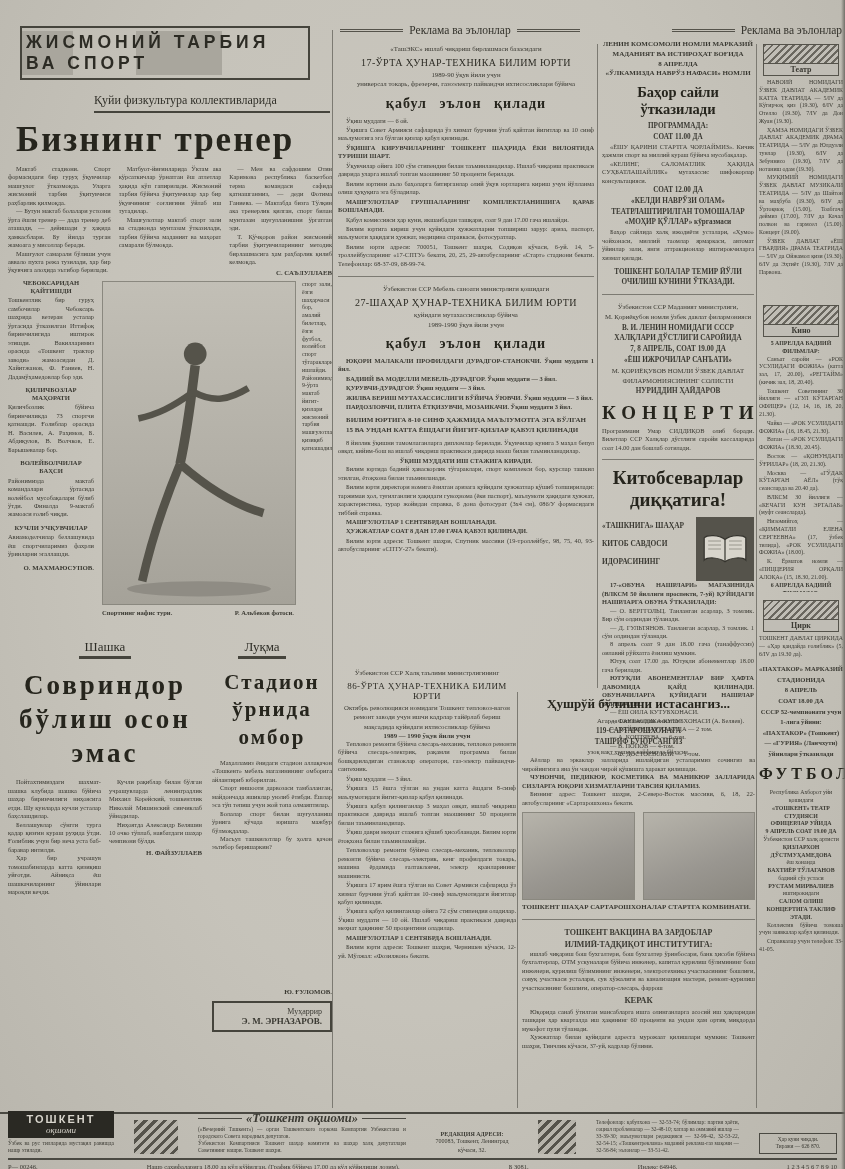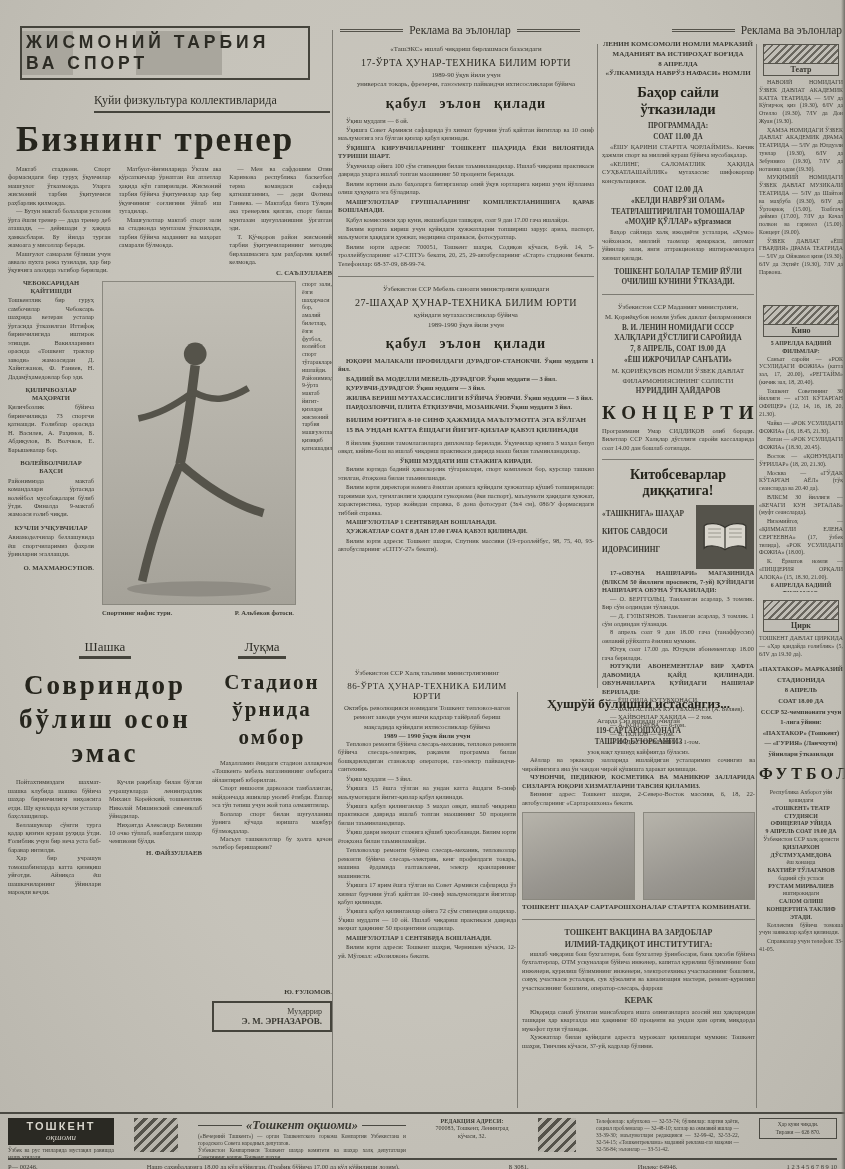--- a/index.html
+++ b/index.html
@@ -56,21 +56,21 @@
   .adlist .par{margin-bottom:1px;}
   #midC{position:absolute;left:338px;top:668px;width:178px;height:442px;overflow:hidden;}
   
   #midright{position:absolute;left:602px;top:40px;width:152px;}
   .venue{font-size:7px;font-weight:bold;text-align:center;line-height:1.4;}
   .springhead{font-size:14.5px;font-weight:bold;text-align:center;margin:5px 0 3px 0;color:#26251d;}
   .rail{font-size:7.2px;font-weight:bold;text-align:center;margin-top:5px;line-height:1.4;}
   .cline{font-size:6.8px;text-align:center;line-height:1.5;}
   .cbold{font-size:7.2px;font-weight:bold;text-align:center;line-height:1.5;}
   .concert-big{font-size:19px;font-weight:bold;text-align:center;letter-spacing:6px;margin:5px 0 3px 0;color:#26251d;}
-  .bookshead{font-size:14px;font-weight:bold;text-align:center;margin:4px 0 6px 0;color:#26251d;}
+  .bookshead{font-size:19px;font-weight:bold;text-align:center;margin:4px 0 6px 0;color:#26251d;}
   .bookrow{display:flex;gap:6px;}
   .bookorg{flex:1;font-size:7.4px;font-weight:bold;line-height:2.4;}
   .bookicon{width:58px;height:64px;background:#55534b;display:flex;align-items:center;justify-content:center;}
   
   #midlow{position:absolute;left:522px;top:694px;width:233px;}
   .hairhead{font-size:13px;font-weight:bold;text-align:center;margin:2px 0 4px 0;color:#26251d;}
   .photos{display:flex;gap:8px;margin-top:5px;}
   .photo2{flex:1;height:86px;border:1px solid #8a887f;background:linear-gradient(160deg,#b7b4ab,#999690 60%,#8a877f);}
   .capt{font-size:7px;font-weight:bold;text-align:left;margin-top:3px;line-height:1.35;}
   .vactitle{font-size:8px;font-weight:bold;text-align:center;line-height:1.4;margin-top:7px;}
@@ -79,21 +79,21 @@
   #farright{position:absolute;left:759px;top:44px;width:84px;}
   .decor{width:74px;margin:0 auto 3px auto;border:1px solid #55534b;background:#c0bdb5;}
   .decor .hatch{height:18px;background:repeating-linear-gradient(135deg,#6a675f 0 2px,#c0bdb5 2px 5px);}
   .decor .lbl{text-align:center;font-size:8px;font-weight:bold;border-top:1px solid #55534b;padding:1px 0;}
   .frlist{font-size:5.9px;line-height:1.32;text-align:justify;overflow:hidden;}
   .frlist .par{margin-bottom:1px;}
   .stad{font-size:6.6px;font-weight:bold;text-align:center;line-height:1.6;margin:6px 0;}
   .futbol{font-size:16px;font-weight:bold;letter-spacing:4px;text-align:center;margin:6px 0;color:#26251d;}
   
   #footer{position:absolute;left:0;top:1112px;width:845px;height:57px;border-top:2px solid #4a4942;}
-  .frow{position:absolute;left:8px;right:8px;top:4px;height:36px;display:flex;gap:20px;align-items:flex-start;}
+  .frow{position:absolute;left:8px;right:8px;top:4px;height:36px;display:flex;gap:20px;align-items:flex-end;}
   .flogo{width:106px;}
   .flogo .box{background:#2a2923;color:#d8d5cc;text-align:center;padding:2px 0 3px 0;}
   .flogo .l1{font-family:"Liberation Sans",sans-serif;font-weight:bold;font-size:11px;letter-spacing:2px;}
   .flogo .l2{font-style:italic;font-size:9px;}
   .ftag{font-size:5.5px;line-height:1.3;margin-top:2px;text-align:justify;}
   .fhatch{width:44px;height:34px;background:repeating-linear-gradient(135deg,#55534b 0 3px,#b7b4ab 3px 7px);}
   .fmast{width:208px;}
   .fmast .ttl{display:flex;align-items:center;gap:4px;font-size:12.5px;font-weight:bold;font-style:italic;white-space:nowrap;}
   .fmast .ttl .ln{flex:1;border-top:1px solid #4a4942;}
   .fsm{font-size:5.4px;line-height:1.3;text-align:justify;}

